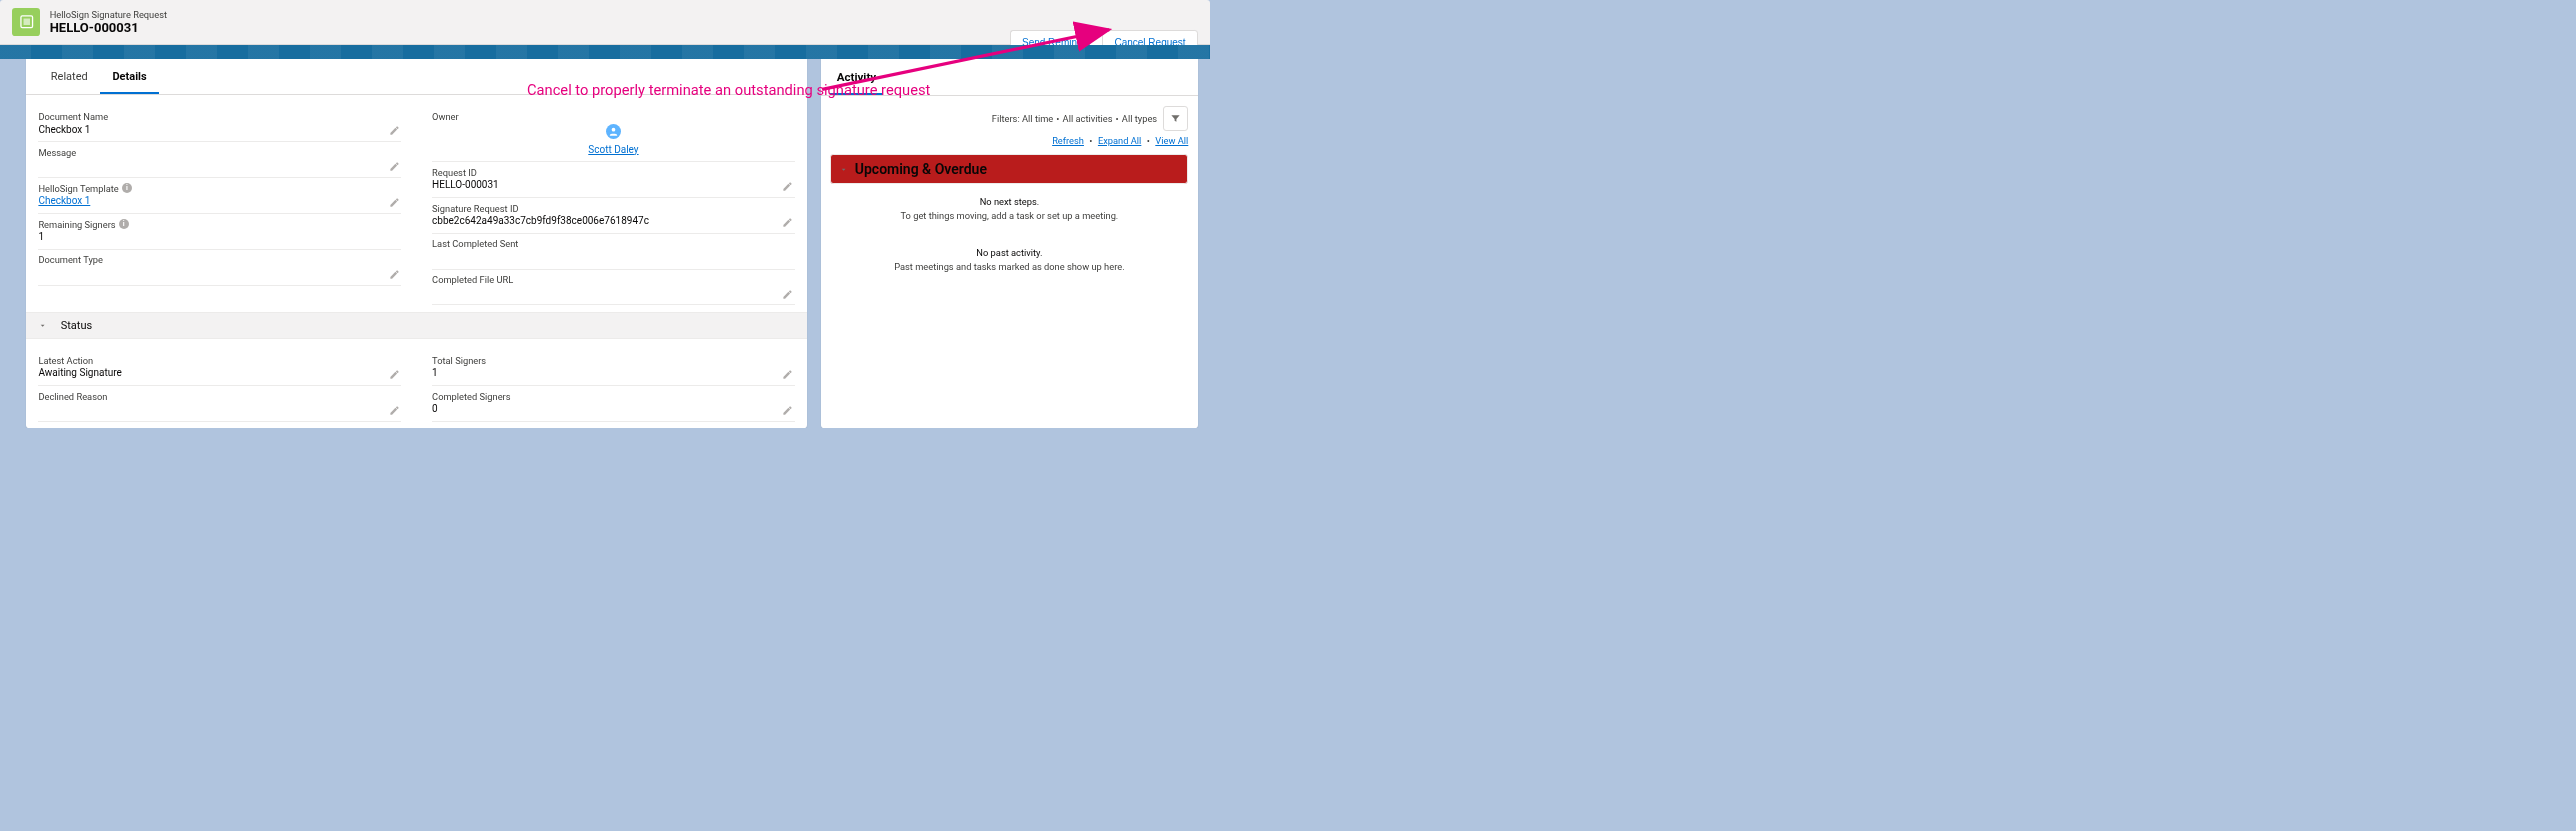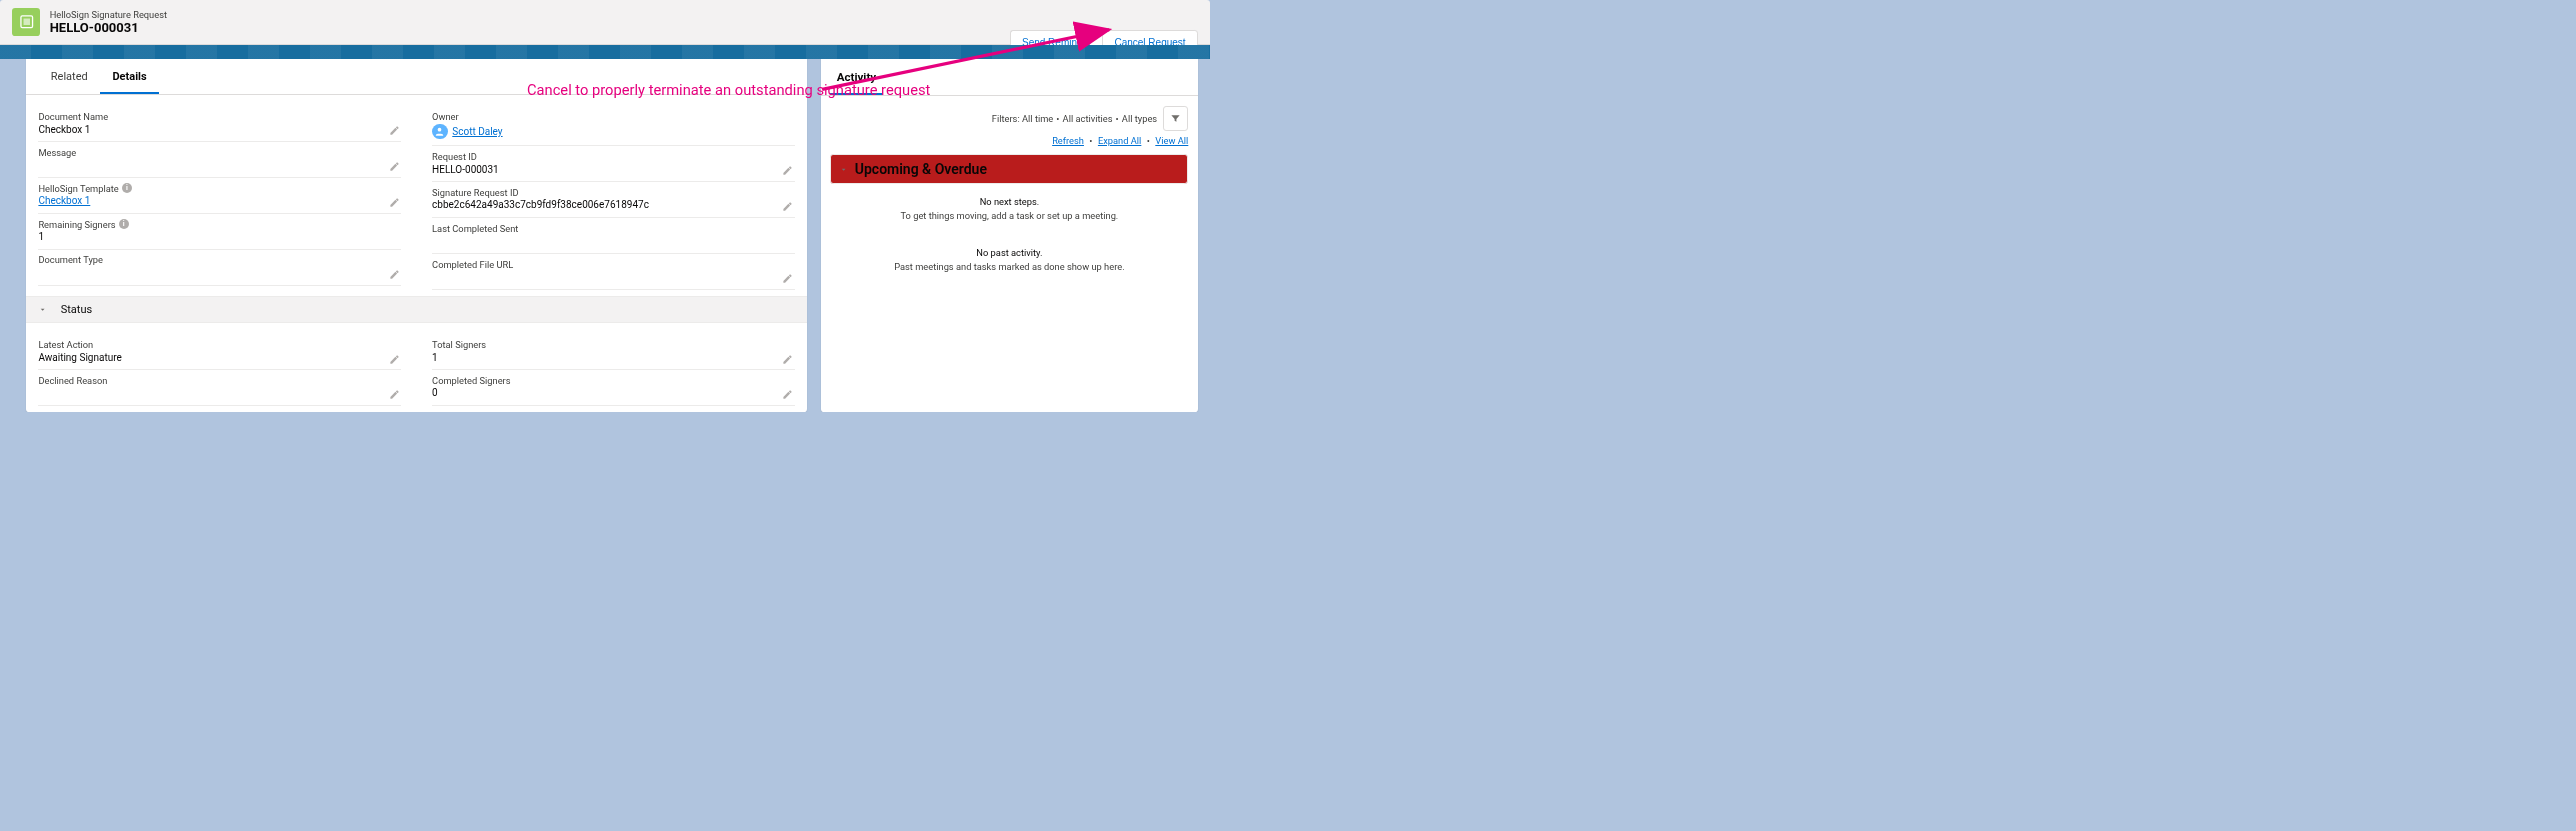--- a/index.html
+++ b/index.html
@@ -123,21 +123,21 @@
     align-items: center; justify-content: center;
     font-weight: 700;
   }
   .field-value {
     font-size: 10px;
     color: #080707;
     padding-top: 1.6px;
     min-height: 13px;
   }
   .field-value.link { color: #0070d2; text-decoration: underline; cursor: pointer; }
-  .owner-row { display: flex; align-items: center; gap: 4.7px; }
+  .owner-row { display: flex; align-items: center; gap: 4.7px; flex-direction: column; }
   .avatar {
     width: 15.5px; height: 15.5px; border-radius: 50%;
     background: #5eb4ff;
     display: inline-flex; align-items: center; justify-content: center;
   }
   .avatar svg { width: 11px; height: 11px; fill: #fff; }
   .pencil {
     position: absolute;
     right: 1.6px; bottom: 4.7px;
     width: 11px; height: 11px;

